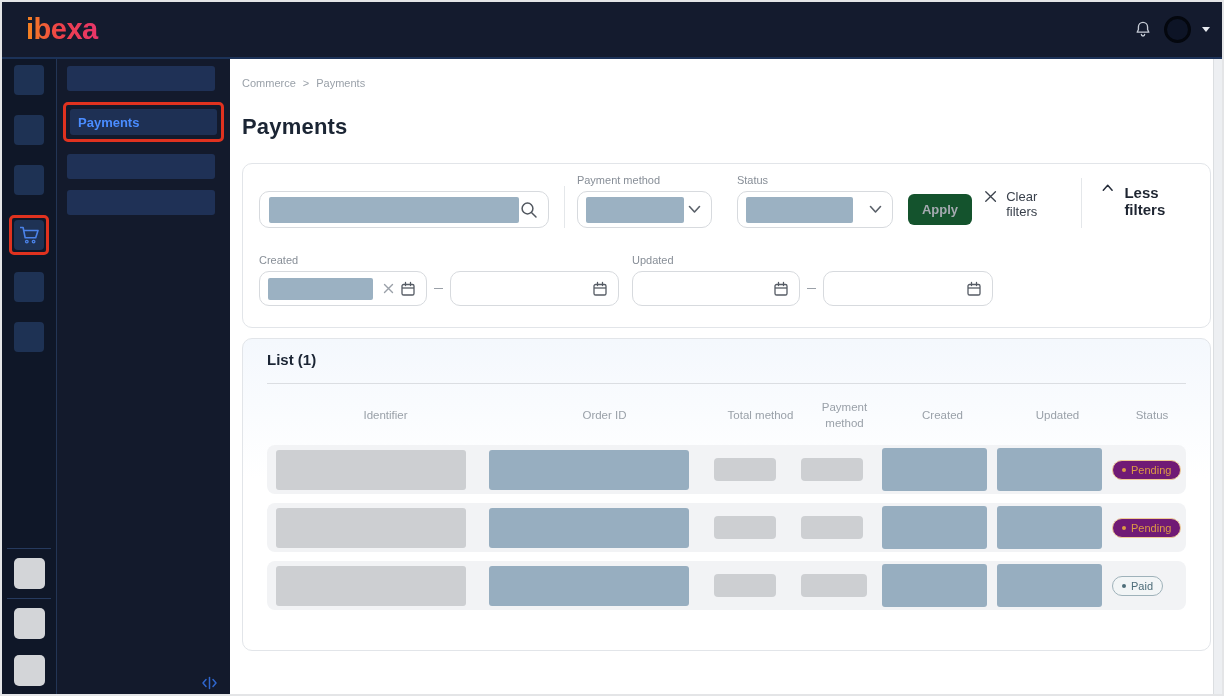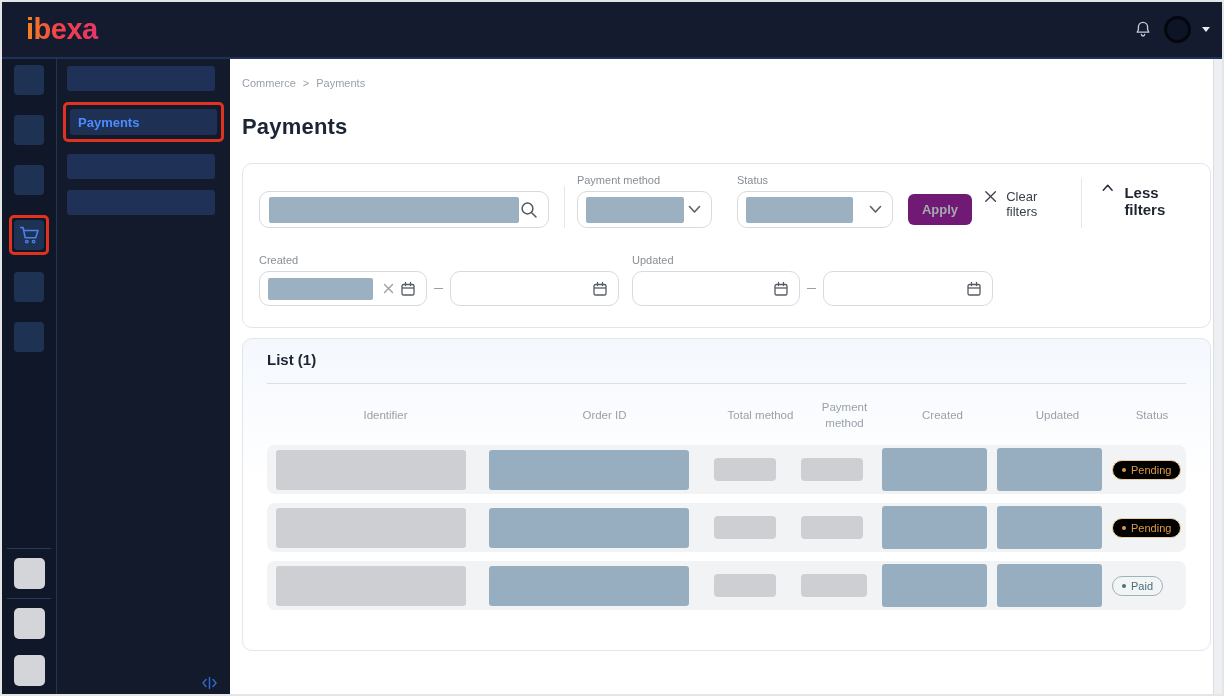--- a/index.html
+++ b/index.html
@@ -50,21 +50,21 @@
   .fsearch { width:303px; height:37px; border:1px solid #d7dade; border-radius:10px; display:flex; align-items:center; padding:0 9px; cursor:text; }
   .fsearch .block { width:250px; height:26px; margin-right:auto; }
   .vdiv { width:1px; background:#e4e7ea; height:42px; margin:0 12px 0 15px; }
   .fgroup { display:flex; flex-direction:column; }
   .flabel { font-size:11px; color:#878e97; margin-bottom:5px; }
   .fselect { height:37px; border:1px solid #d7dade; border-radius:10px; display:flex; align-items:center; padding:0 10px 0 8px; cursor:pointer; }
   .fselect .block { height:26px; margin-right:auto; }
   .sel-pm { width:135px; } .sel-pm .block { width:98px; }
   .grp-status { margin-left:25px; }
   .sel-status { width:156px; } .sel-status .block { width:107px; }
-  .btn-apply { height:31px; padding:0 14px; background:#701a75; border:none; border-radius:6px; color:#a5aab1; font-size:13px; font-weight:600; margin:0 0 3px 15px; font-family:inherit; }
+  .btn-apply { height:31px; padding:0 14px; background:#14532d; border:none; border-radius:6px; color:#a5aab1; font-size:13px; font-weight:600; margin:0 0 3px 15px; font-family:inherit; }
   .clear-filters { display:flex; align-items:flex-start; gap:9px; margin:0 0 9px 12px; font-size:13px; color:#39404b; font-weight:500; cursor:pointer; }
   .vdiv2 { width:1px; height:50px; background:#e4e7ea; margin-left:17px; }
   .less-filters { display:flex; align-items:flex-start; gap:11px; margin:0 0 10px 20px; font-size:15px; font-weight:700; color:#1e2531; cursor:pointer; }
 
   .frow2 { display:flex; align-items:flex-end; margin-top:26px; }
   .dates { display:flex; align-items:center; }
   .dinput { height:35px; border:1px solid #d7dade; border-radius:10px; display:flex; align-items:center; padding:0 10px 0 8px; cursor:text; }
   .dinput .cal { margin-left:auto; }
   .dinput .block { width:105px; height:22px; }
   .dinput .clr { margin:0 6px 0 auto; display:flex; }
@@ -82,21 +82,21 @@
   .th { font-size:11.5px; color:#9aa1a9; line-height:1.35; padding-left:6px; }
   .trow { height:49px; background:#f2f3f5; border-radius:8px; margin-bottom:9px; cursor:pointer; }
   .trow:last-child { margin-bottom:0; }
   .cell { display:flex; align-items:center; }
   .b-id   { width:190px; height:40px; background:#cdcfd2; border-radius:3px; }
   .b-order{ width:200px; height:40px; background:#97aec0; border-radius:3px; }
   .b-sm   { width:62px;  height:23px; background:#cdcfd2; border-radius:4px; }
   .b-date { width:105px; height:43px; background:#97aec0; border-radius:3px; }
   .badge { display:inline-flex; align-items:center; gap:5px; height:20px; padding:0 9px; border-radius:10px; border:1px solid; font-size:11px; }
   .badge .dot { width:4px; height:4px; border-radius:50%; background:currentColor; }
-  .badge[data-variant="pending"] { color:#dd9b45; background:#000000; border-color:#efcb96; }
+  .badge[data-variant="pending"] { color:#dd9b45; background:#701a75; border-color:#efcb96; }
   .badge[data-variant="paid"]    { color:#4e6d79; background:#f2f5f6; border-color:#9fb2ba; }
 
   svg { display:block; }
 </style>
 </head>
 <body>
 
 <div class="frame">
 
   <header class="topbar">

